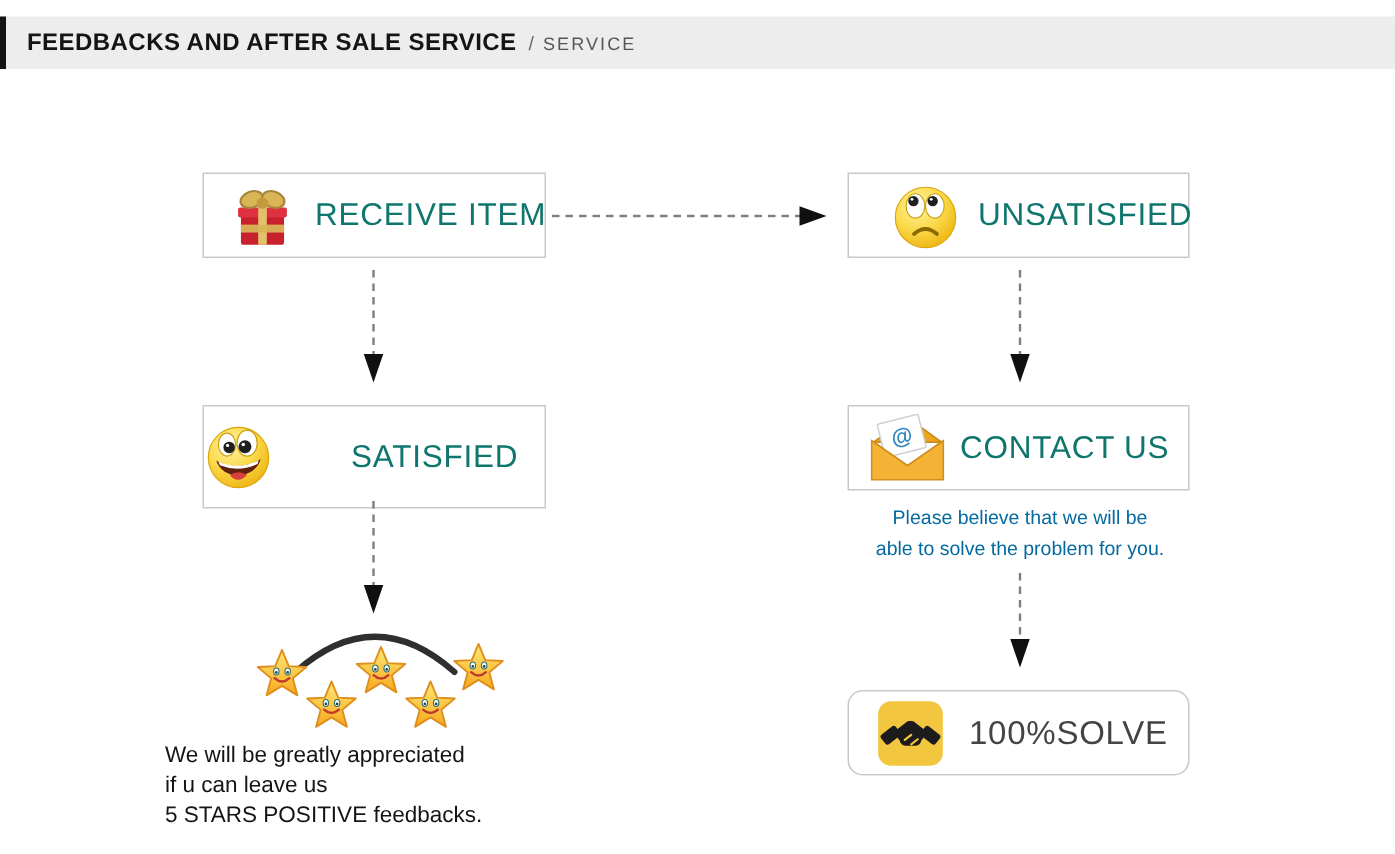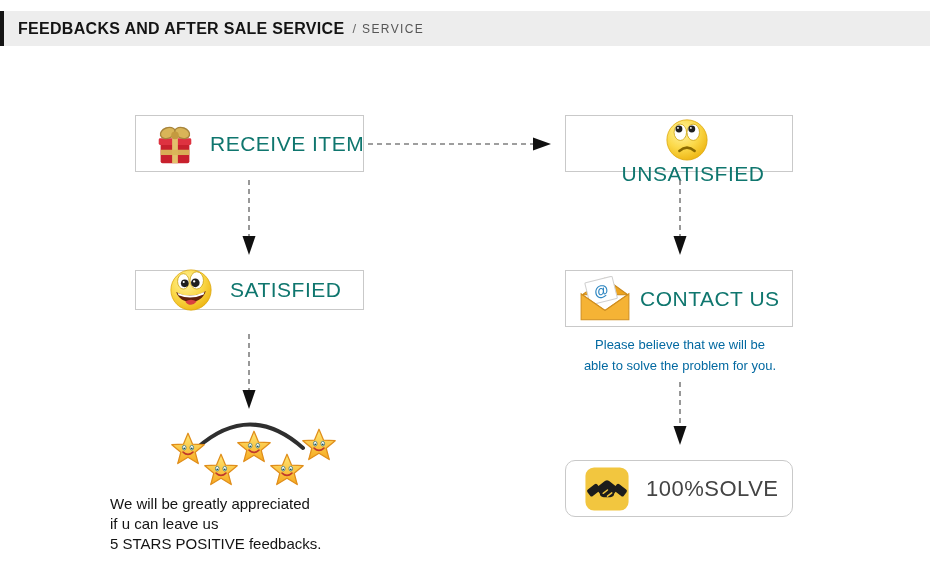--- a/index.html
+++ b/index.html
@@ -13,23 +13,23 @@
   .title{font-size:16px;color:#141414;letter-spacing:0.3px;font-weight:bold;}
   .sep{font-size:13px;color:#6b6b6b;margin:0 6px 0 8px;}
   .brand{font-size:12px;color:#565656;letter-spacing:1.4px;}
 
   
   .box{position:absolute;background:#fff;border:1px solid #c9c9c9;display:flex;align-items:center;box-sizing:border-box;}
   .box .label{font-size:21px;color:#0f766e;letter-spacing:0.5px;white-space:nowrap;}
   .box .icon{display:inline-flex;flex:none;}
   .b-receive{left:135px;top:115px;width:229px;height:57px;padding-left:16px;}
   .b-receive .icon{margin-right:12px;}
-  .b-unsat{left:565px;top:115px;width:228px;height:57px;padding-left:28px;flex-direction:column;}
+  .b-unsat{left:565px;top:115px;width:228px;height:57px;padding-left:28px;}
   .b-unsat .icon{margin-right:12px;}
-  .b-sat{left:135px;top:270px;width:229px;height:40px;padding-left:32px;}
+  .b-sat{left:135px;top:270px;width:229px;height:69px;gap:36px;}
   .b-sat .icon{margin-right:16px;}
   .b-contact{left:565px;top:270px;width:228px;height:57px;padding-left:12px;}
   .b-contact .icon{margin-right:8px;}
   .b-solve{left:565px;top:460px;width:228px;height:57px;padding-left:18px;border-radius:10px;}
   .b-solve .icon{margin-right:16px;}
   .b-solve .label{font-size:22px;color:#444;}
 
   
   .arrow{position:absolute;}
   .a-h{left:367px;top:135px;}

